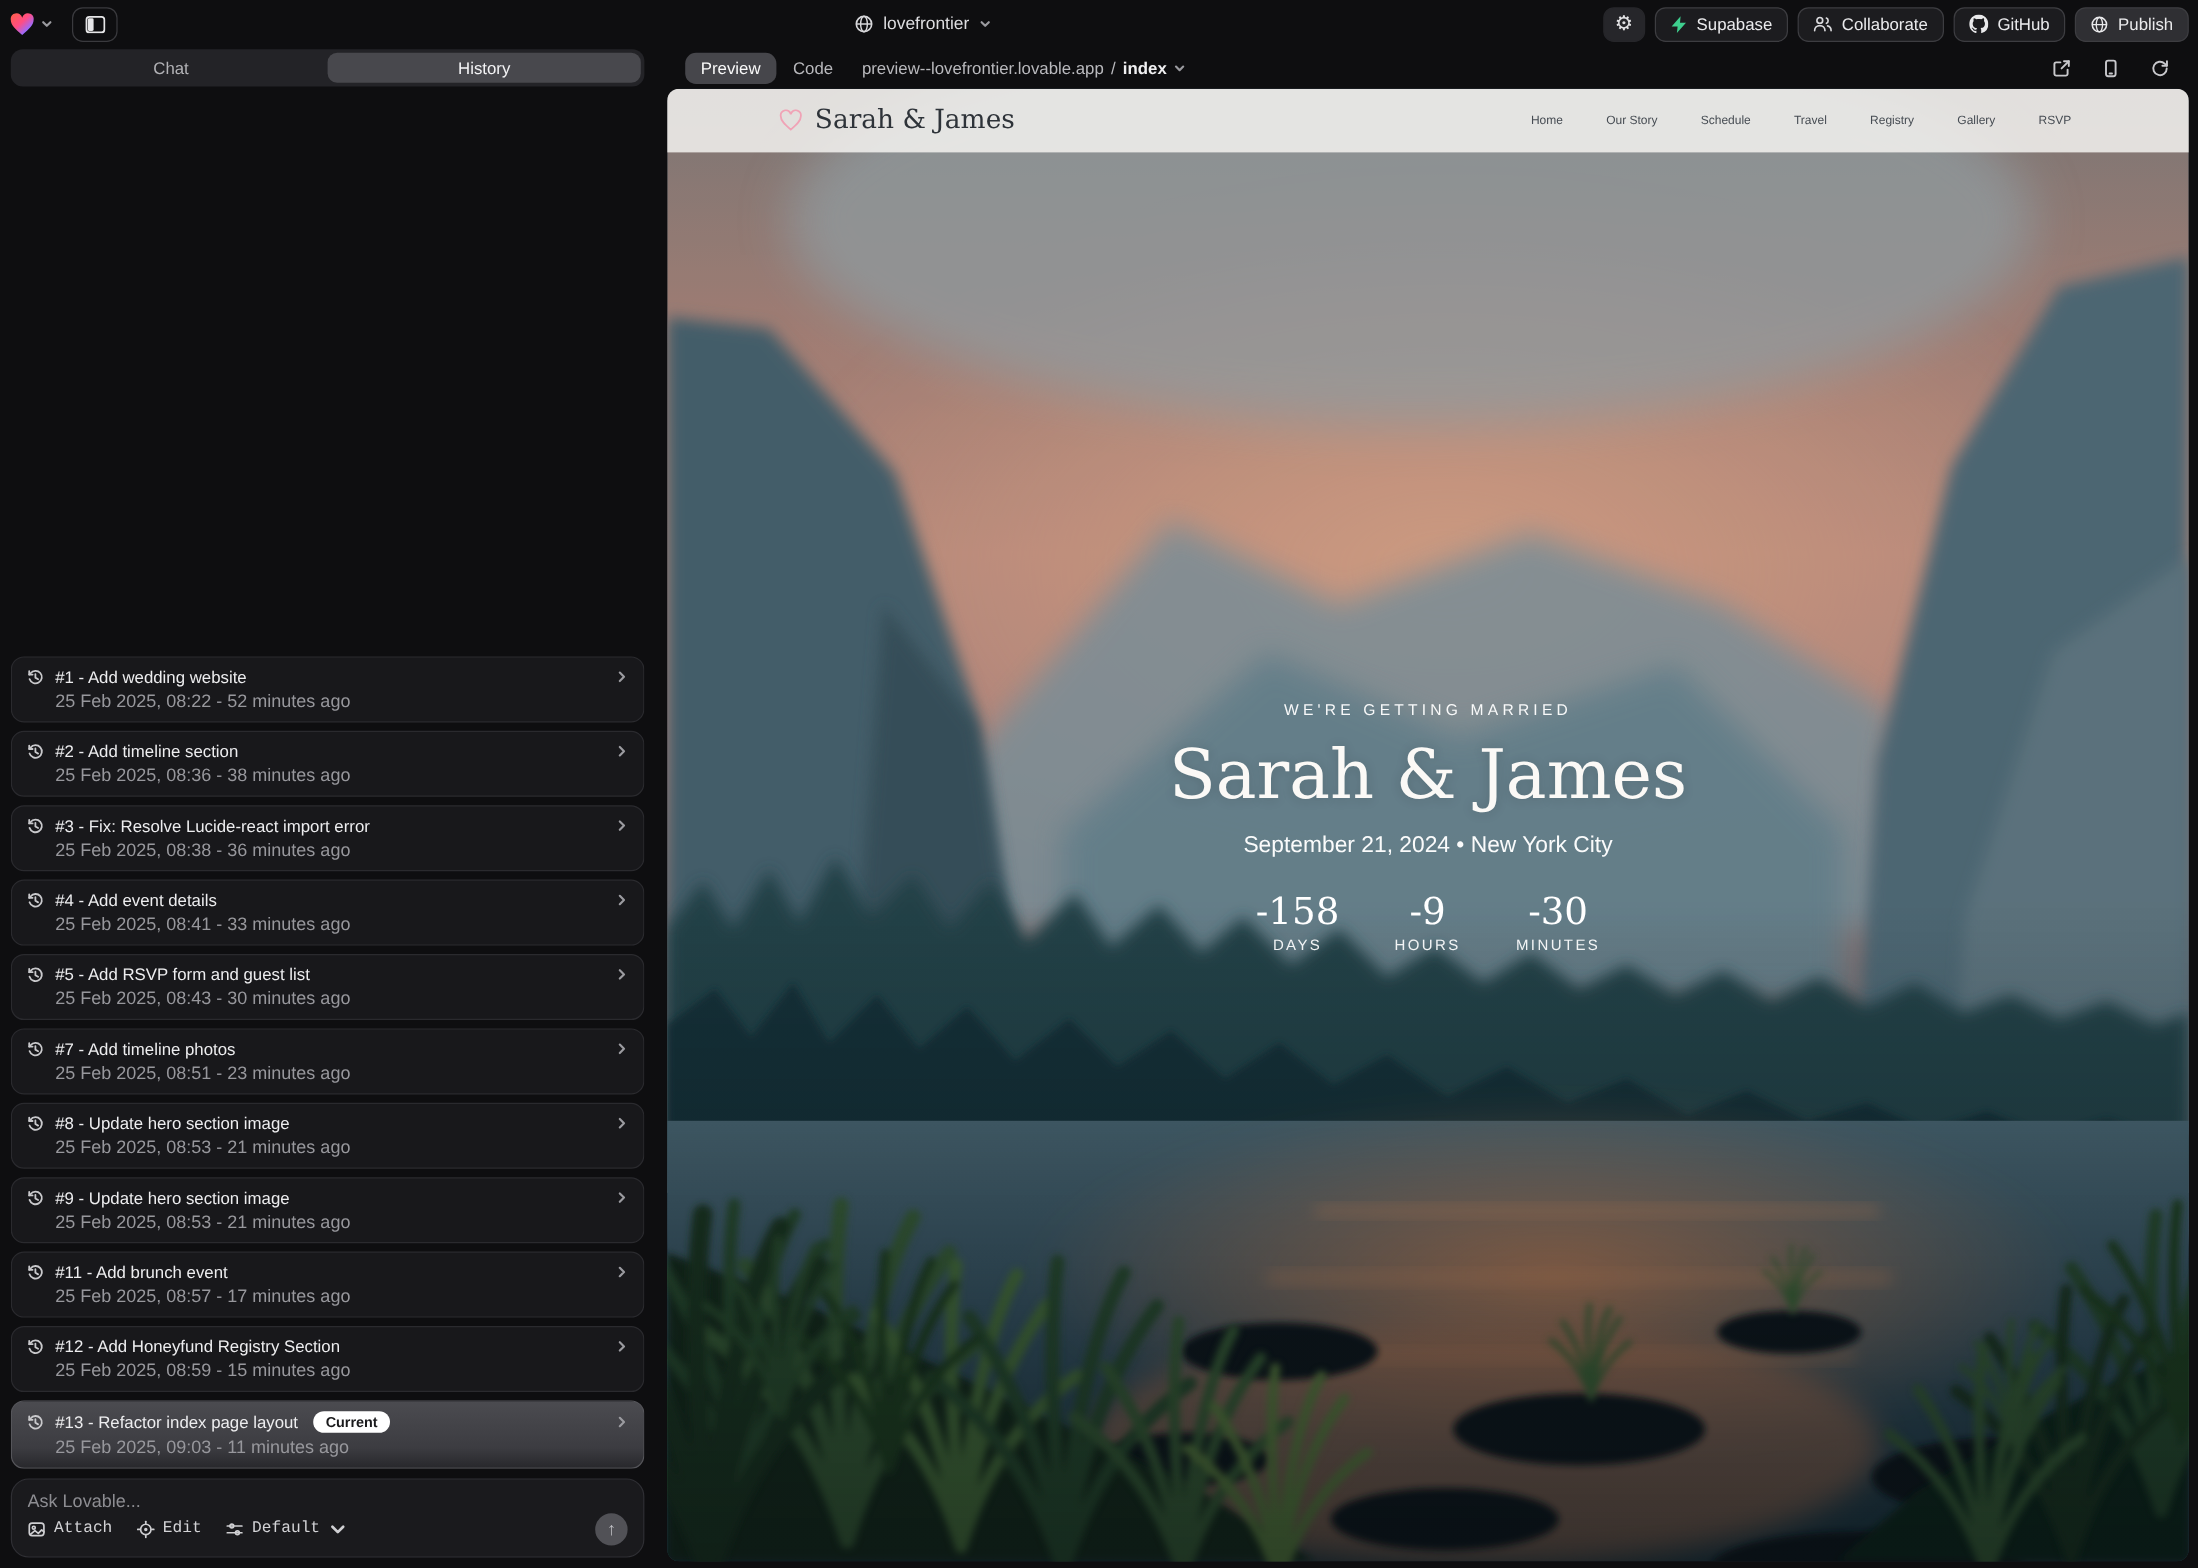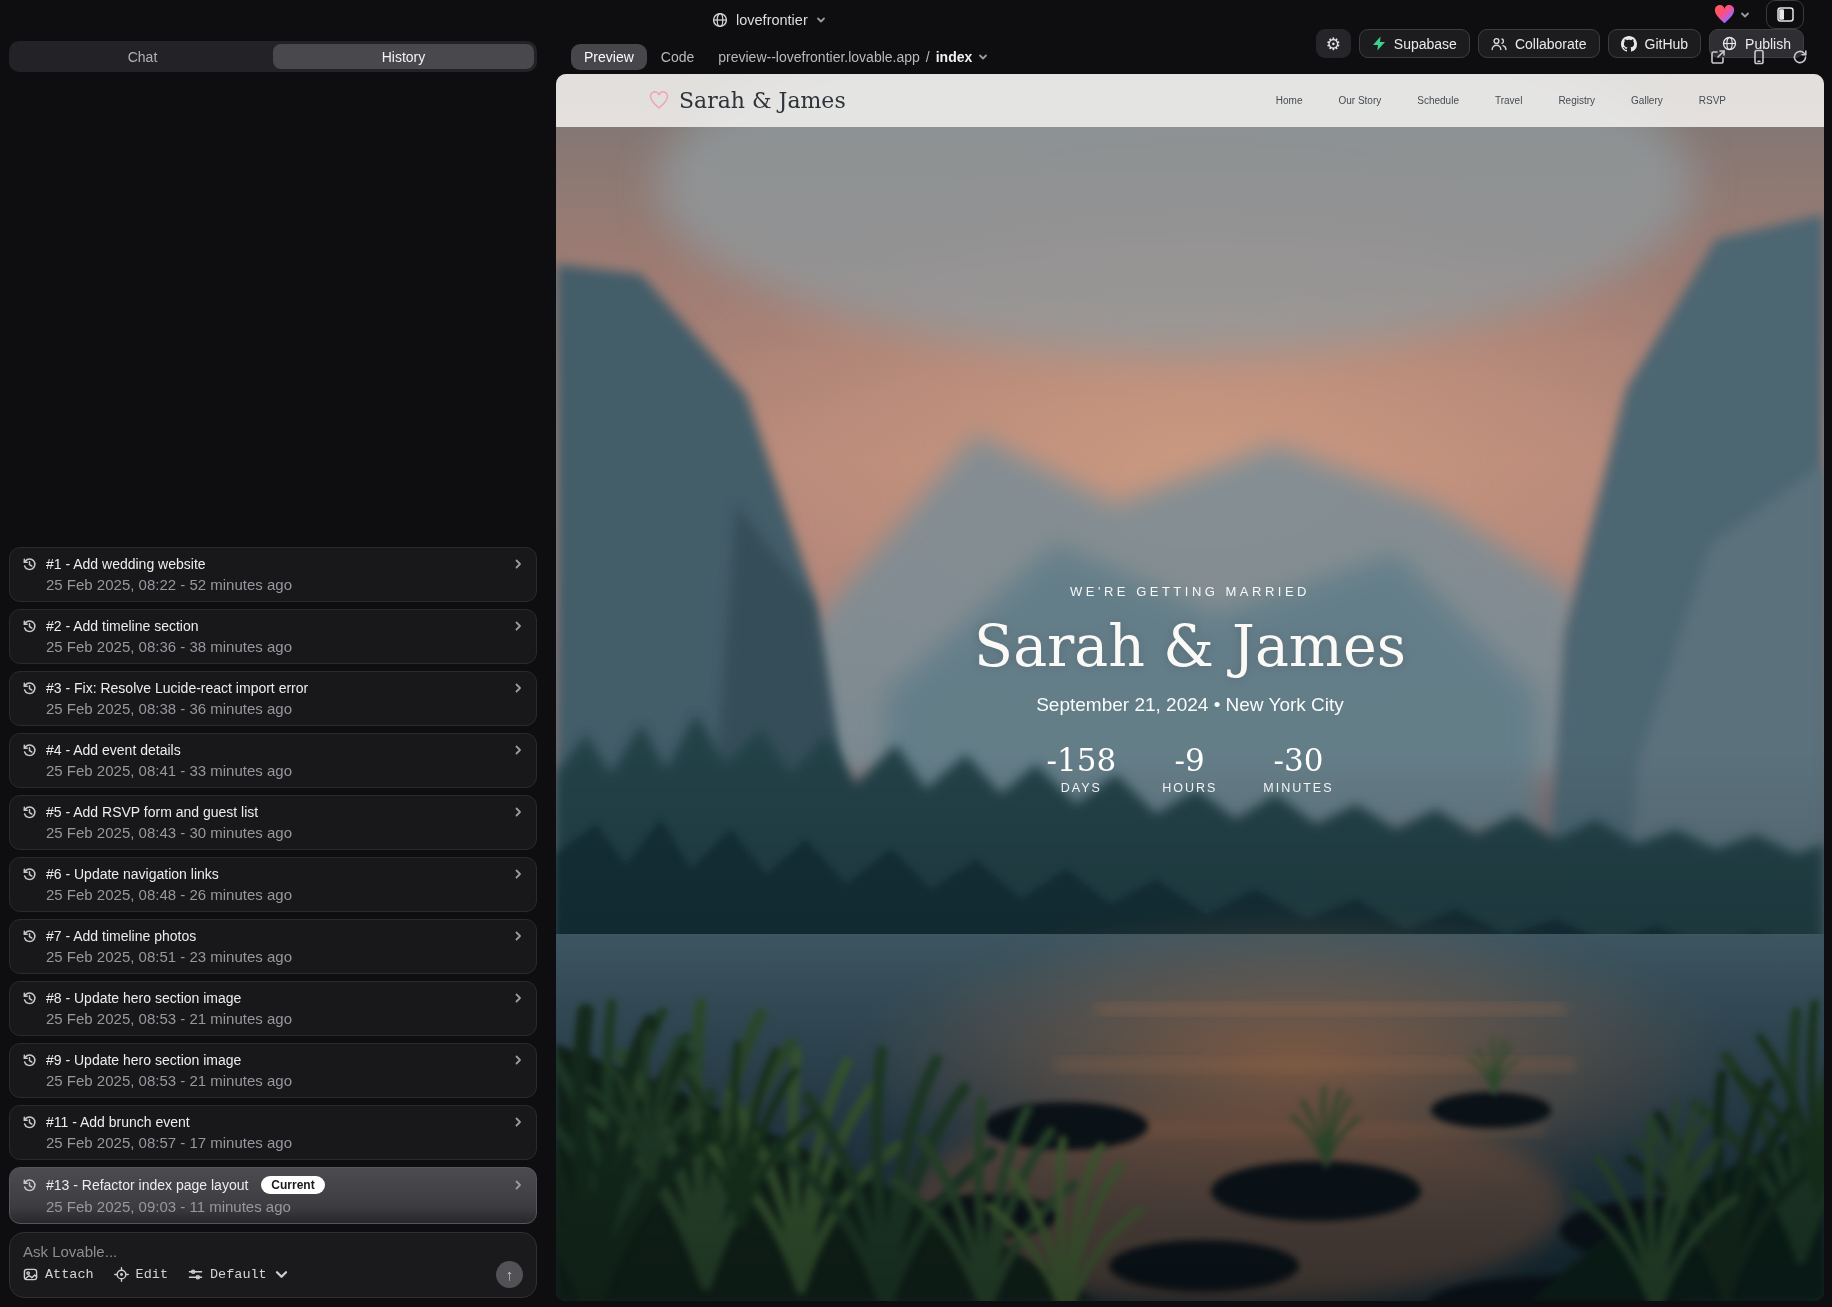--- a/index.html
+++ b/index.html
@@ -2,21 +2,21 @@
 <html><head>
 <meta charset="utf-8">
 <title>lovefrontier</title>
 <style>
   * { margin:0; padding:0; box-sizing:border-box; }
   html,body { width:1832px; height:1307px; overflow:hidden; }
   body { background:#0e0e10; font-family:"Liberation Sans", sans-serif; -webkit-font-smoothing:antialiased; }
   svg { display:block; }
 
   
-  .topbar { position:absolute; top:0; left:0; right:0; height:40px; display:flex; align-items:flex-end; padding:0 28px;flex-direction:column; }
+  .topbar { position:absolute; top:0; left:0; right:0; height:40px; display:flex; align-items:center; padding:0 8px; }
   .topbar-left { display:flex; align-items:center; gap:6px; }
   .logo-btn { display:flex; align-items:center; gap:5px; }
   .panel-btn { width:38px; height:29px; border:1px solid #3a3a3e; border-radius:9px; display:grid; place-items:center; margin-left:10px; background:transparent; }
   .topbar-center { position:absolute; left:712px; top:0; height:40px; display:flex; align-items:center; gap:8px; color:#dddde0; font-size:14.5px; }
   .topbar-right { margin-left:auto; display:flex; gap:8px; align-items:center; }
   .tb-btn { height:29px; padding:0 12px; display:inline-flex; align-items:center; gap:8px; background:#1c1c1f; border:1px solid #3d3d41; border-radius:9px; color:#eaeaec; font-size:14px; white-space:nowrap; }
   .tb-btn.gear { width:35px; padding:0; justify-content:center; background:#26262a; border-color:#26262a; color:#e2e2e4; font-size:17px; font-family:"DejaVu Sans",sans-serif; }
   .tb-btn.publish { background:#2f2f33; }
   .chev-down { width:10px; height:10px; }
   .chev-down polyline { fill:none; stroke:#9a9a9f; stroke-width:1.8; stroke-linecap:round; stroke-linejoin:round; }
@@ -250,37 +250,20 @@
             </span>
             <span class="htitle">#5 - Add RSVP form and guest list</span>
 
             <svg class="hchev" width="12" height="12" viewBox="0 0 12 12">
               <polyline points="4.5,2.5 8,6 4.5,9.5"></polyline>
             </svg>
           </div>
           <div class="hrow2">25 Feb 2025, 08:43 - 30 minutes ago</div>
         </div>
 
-        <div class="history-item">
-          <div class="hrow1">
-            <span class="hicon">
-              <svg viewBox="0 0 16 16">
-                <path d="M2.5 2.5 v3 h3"></path>
-                <path d="M2.8 9.5 a5.6 5.6 0 1 0 0.9 -5.2 l-1.2 1.2"></path>
-                <polyline points="8,5 8,8.2 10.4,9.6"></polyline>
-              </svg>
-            </span>
-            <span class="htitle">#6 - Update navigation links</span>
-
-            <svg class="hchev" width="12" height="12" viewBox="0 0 12 12">
-              <polyline points="4.5,2.5 8,6 4.5,9.5"></polyline>
-            </svg>
-          </div>
-          <div class="hrow2">25 Feb 2025, 08:48 - 26 minutes ago</div>
-        </div>
 
         <div class="history-item">
           <div class="hrow1">
             <span class="hicon">
               <svg viewBox="0 0 16 16">
                 <path d="M2.5 2.5 v3 h3"></path>
                 <path d="M2.8 9.5 a5.6 5.6 0 1 0 0.9 -5.2 l-1.2 1.2"></path>
                 <polyline points="8,5 8,8.2 10.4,9.6"></polyline>
               </svg>
             </span>
@@ -341,20 +324,37 @@
             </span>
             <span class="htitle">#11 - Add brunch event</span>
 
             <svg class="hchev" width="12" height="12" viewBox="0 0 12 12">
               <polyline points="4.5,2.5 8,6 4.5,9.5"></polyline>
             </svg>
           </div>
           <div class="hrow2">25 Feb 2025, 08:57 - 17 minutes ago</div>
         </div>
 
+        <div class="history-item">
+          <div class="hrow1">
+            <span class="hicon">
+              <svg viewBox="0 0 16 16">
+                <path d="M2.5 2.5 v3 h3"></path>
+                <path d="M2.8 9.5 a5.6 5.6 0 1 0 0.9 -5.2 l-1.2 1.2"></path>
+                <polyline points="8,5 8,8.2 10.4,9.6"></polyline>
+              </svg>
+            </span>
+            <span class="htitle">#12 - Add Honeyfund Registry Section</span>
+
+            <svg class="hchev" width="12" height="12" viewBox="0 0 12 12">
+              <polyline points="4.5,2.5 8,6 4.5,9.5"></polyline>
+            </svg>
+          </div>
+          <div class="hrow2">25 Feb 2025, 08:59 - 15 minutes ago</div>
+        </div>
 
         <div class="history-item current">
           <div class="hrow1">
             <span class="hicon">
               <svg viewBox="0 0 16 16">
                 <path d="M2.5 2.5 v3 h3"></path>
                 <path d="M2.8 9.5 a5.6 5.6 0 1 0 0.9 -5.2 l-1.2 1.2"></path>
                 <polyline points="8,5 8,8.2 10.4,9.6"></polyline>
               </svg>
             </span>

